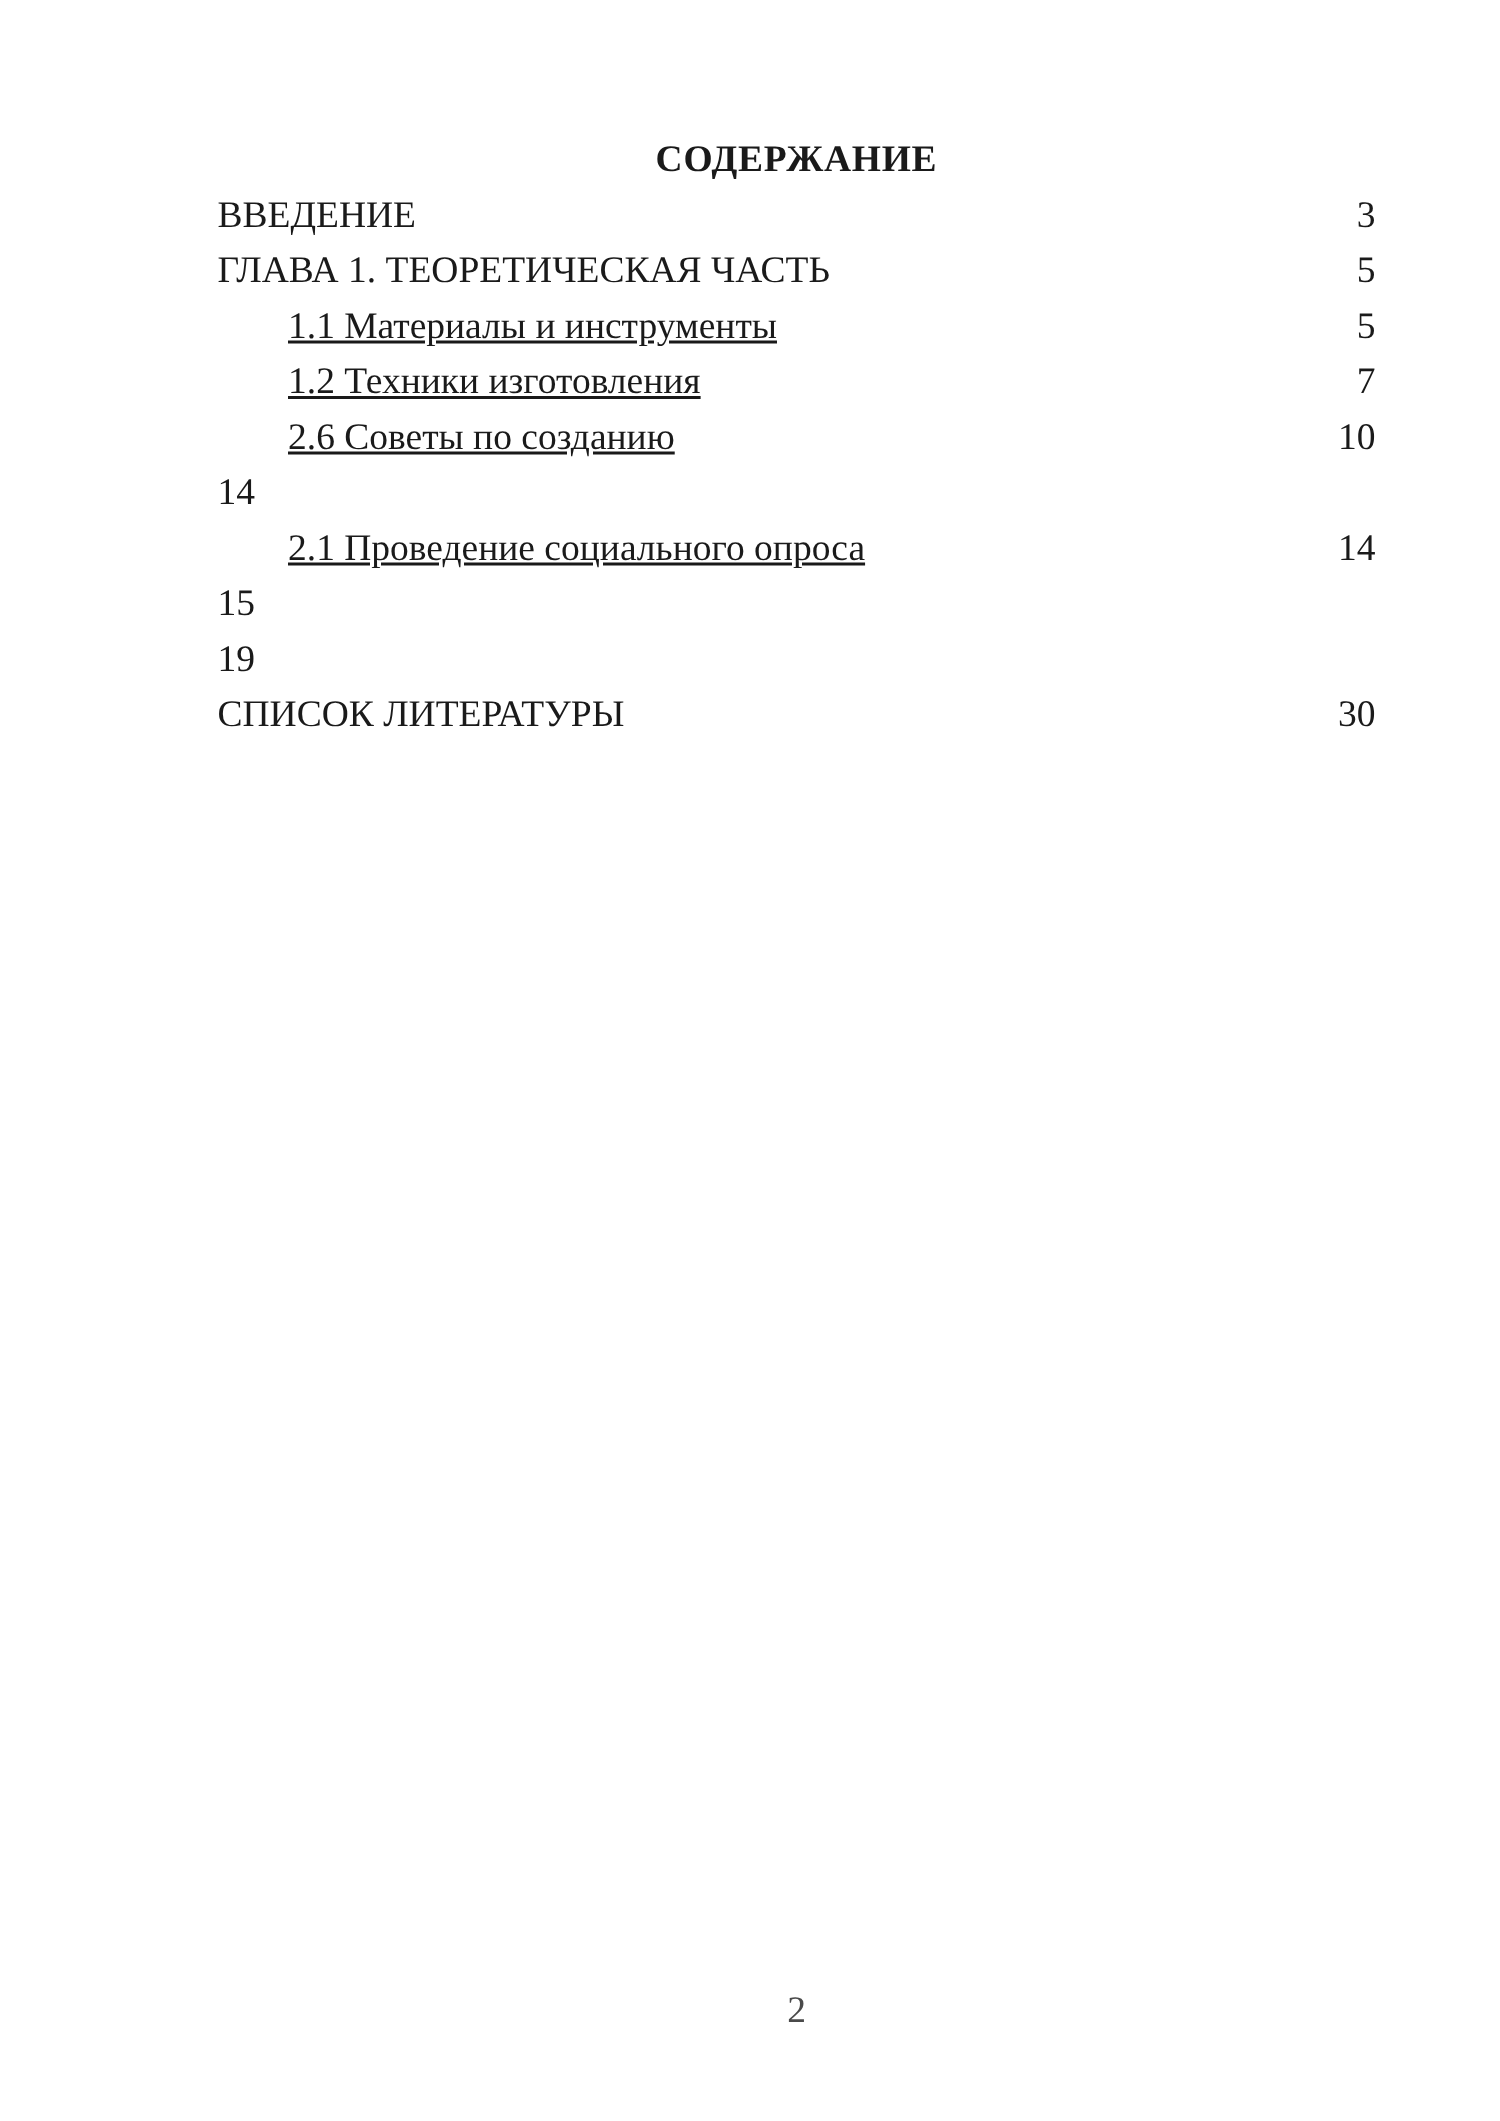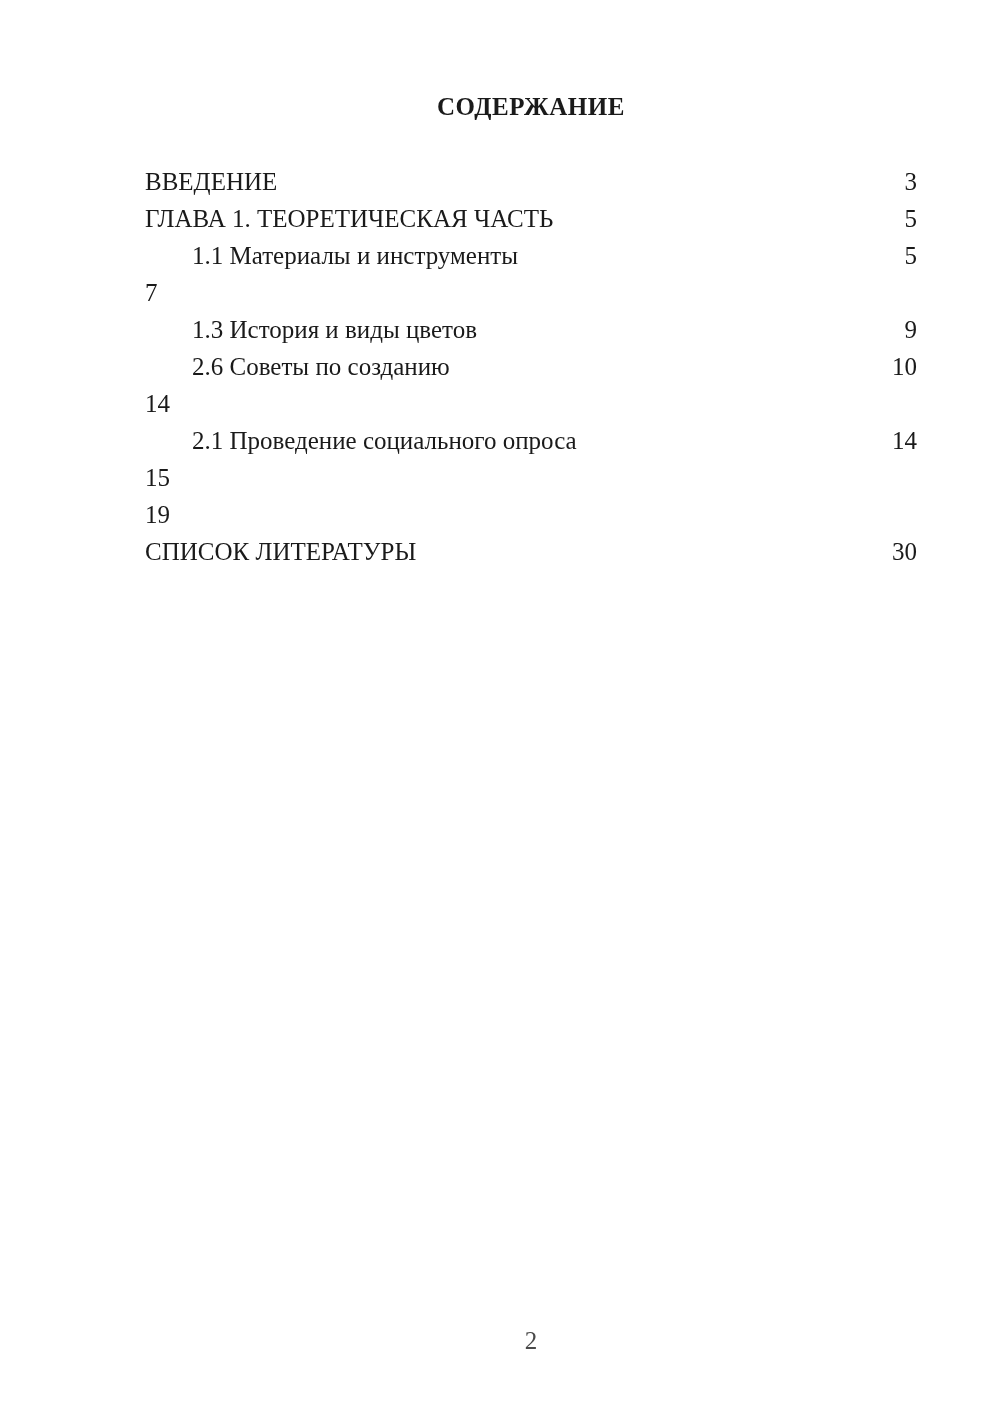--- a/index.html
+++ b/index.html
@@ -28,32 +28,32 @@
   }
   .doc-title {
     font-size: 25px;
     line-height: 37px;
     font-weight: bold;
     text-align: center;
     color: var(--text-color);
     letter-spacing: 0.5px;
   }
   .toc-list {
-    margin-top: 38px;
   }
   .toc-row {
     display: flex;
     justify-content: space-between;
     align-items: baseline;
     font-size: 25px;
     line-height: 37px;
     color: var(--text-color);
   }
   .toc-row.level-1 .toc-label {
     padding-left: 47px;
+    text-decoration: underline;
   }
   .toc-label {
     white-space: nowrap;
   }
   .toc-page {
     white-space: nowrap;
     text-align: right;
   }
   .footer-pagenum {
     position: absolute;
@@ -83,27 +83,24 @@
     <span class="toc-label">ГЛАВА 1. ТЕОРЕТИЧЕСКАЯ ЧАСТЬ</span>
     <span class="toc-page">5</span>
   </div>
 
   <div class="toc-row level-1">
     <span class="toc-label">1.1 Материалы и инструменты</span>
     <span class="toc-page">5</span>
   </div>
 
   <div class="toc-row level-1">
+    <span class="toc-label">1.2 Техники изготовления</span>
     <span class="toc-page">7</span>
   </div>
 
-  <div class="toc-row level-1">
-    <span class="toc-label">1.3 История и виды цветов</span>
-    <span class="toc-page">9</span>
-  </div>
 
   <div class="toc-row level-1">
     <span class="toc-label">2.6 Советы по созданию</span>
     <span class="toc-page">10</span>
   </div>
 
   <div class="toc-row level-0">
     <span class="toc-page">14</span>
   </div>
 

